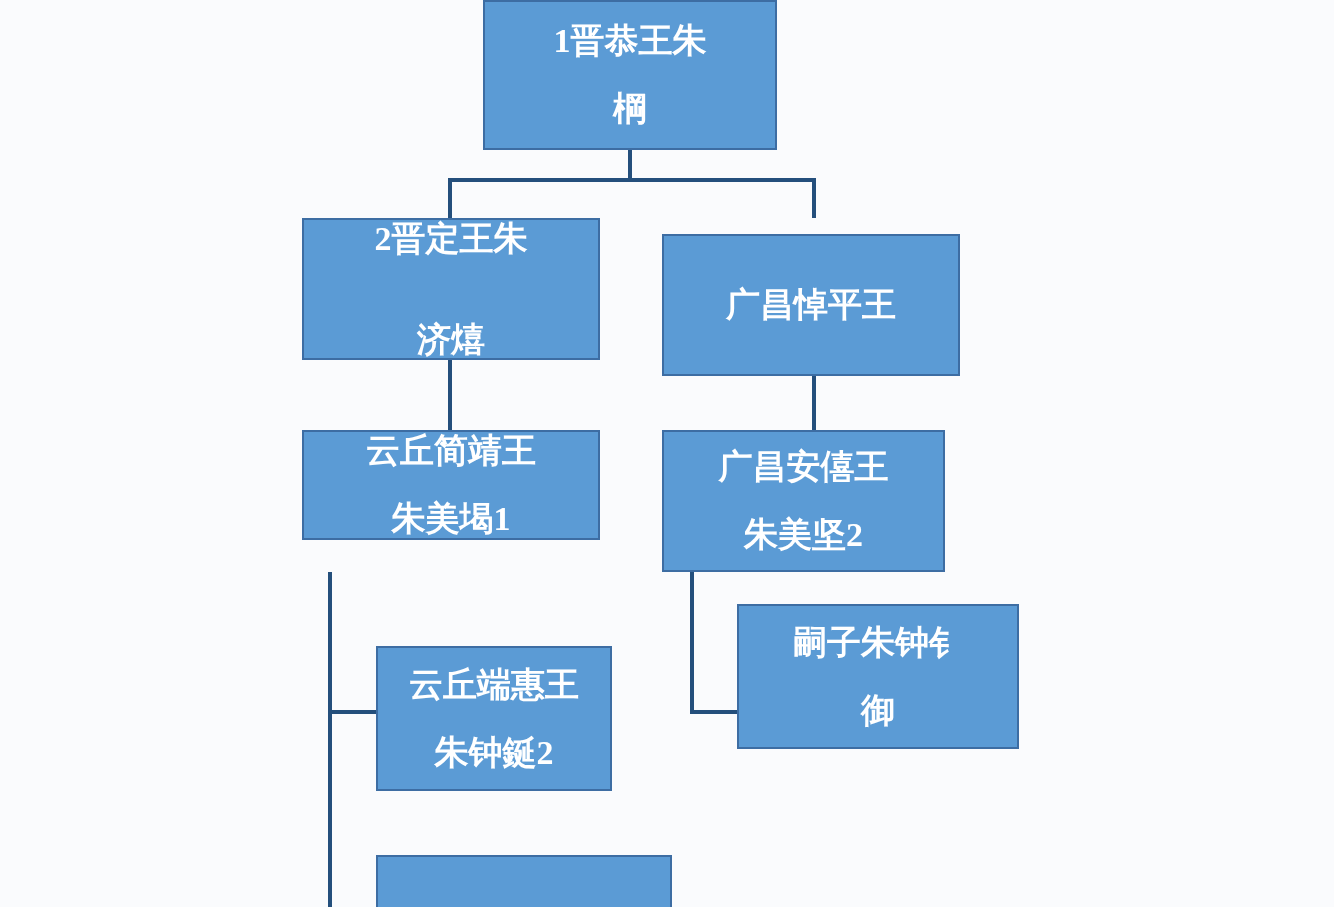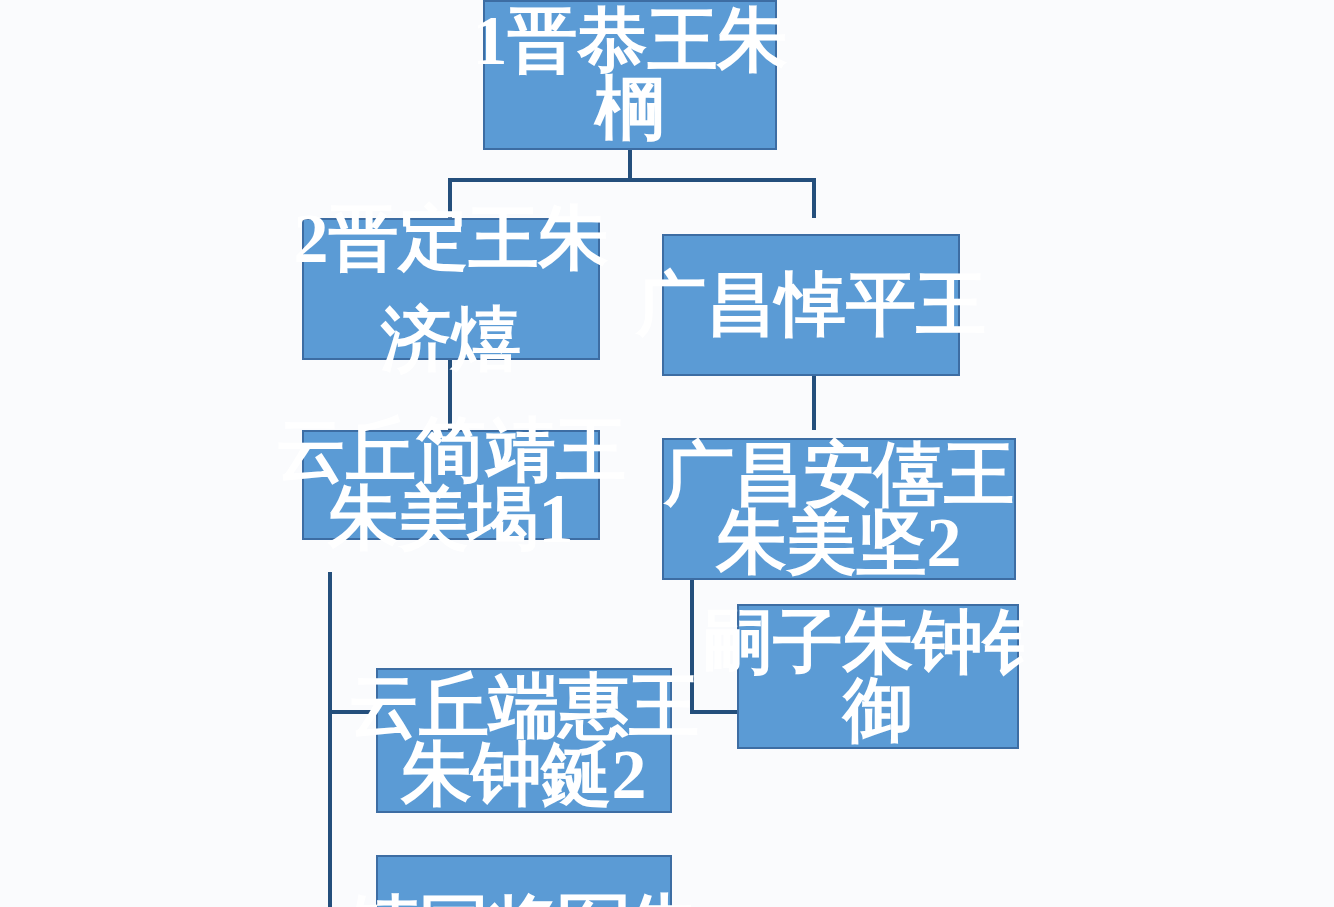--- a/index.html
+++ b/index.html
@@ -18,36 +18,36 @@
     position: absolute;
     box-sizing: border-box;
     background: #5b9bd5;
     border: 2px solid #3d6da3;
     color: #ffffff;
     display: flex;
     flex-direction: column;
     align-items: center;
     justify-content: center;
     text-align: center;
-    font-size: 70px;
+    font-size: 34px;
     font-weight: bold;
     line-height: 68px;
     white-space: nowrap;
   }
   .conn {
     position: absolute;
     background: #244f7c;
   }
   
   .n1 { left: 483px; top: 0px;   width: 294px; height: 150px; }
   .n2 { left: 302px; top: 218px; width: 298px; height: 142px; gap: 33px; }
   .n3 { left: 662px; top: 234px; width: 298px; height: 142px; }
   .n4 { left: 302px; top: 430px; width: 298px; height: 110px; }
-  .n5 { left: 662px; top: 430px; width: 354px; height: 142px; margin-top: 8px; }
-  .n6 { left: 376px; top: 668px; width: 296px; height: 145px; }
+  .n5 { left: 662px; top: 430px; width: 283px; height: 142px; }
+  .n6 { left: 376px; top: 646px; width: 236px; height: 145px; }
   .n7 { left: 737px; top: 604px; width: 282px; height: 145px; }
   .n8 { left: 376px; top: 855px; width: 296px; height: 145px; }
   
   .c1  { left: 628px; top: 150px; width: 4px;   height: 30px; }
   .c2  { left: 448px; top: 178px; width: 368px; height: 4px;  }
   .c3  { left: 448px; top: 180px; width: 4px;   height: 38px; }
   .c4  { left: 812px; top: 180px; width: 4px;   height: 38px; }
   .c5  { left: 448px; top: 360px; width: 4px;   height: 70px; }
   .c6  { left: 812px; top: 360px; width: 4px;   height: 70px; }
   .c7  { left: 328px; top: 572px; width: 4px;   height: 335px; }

